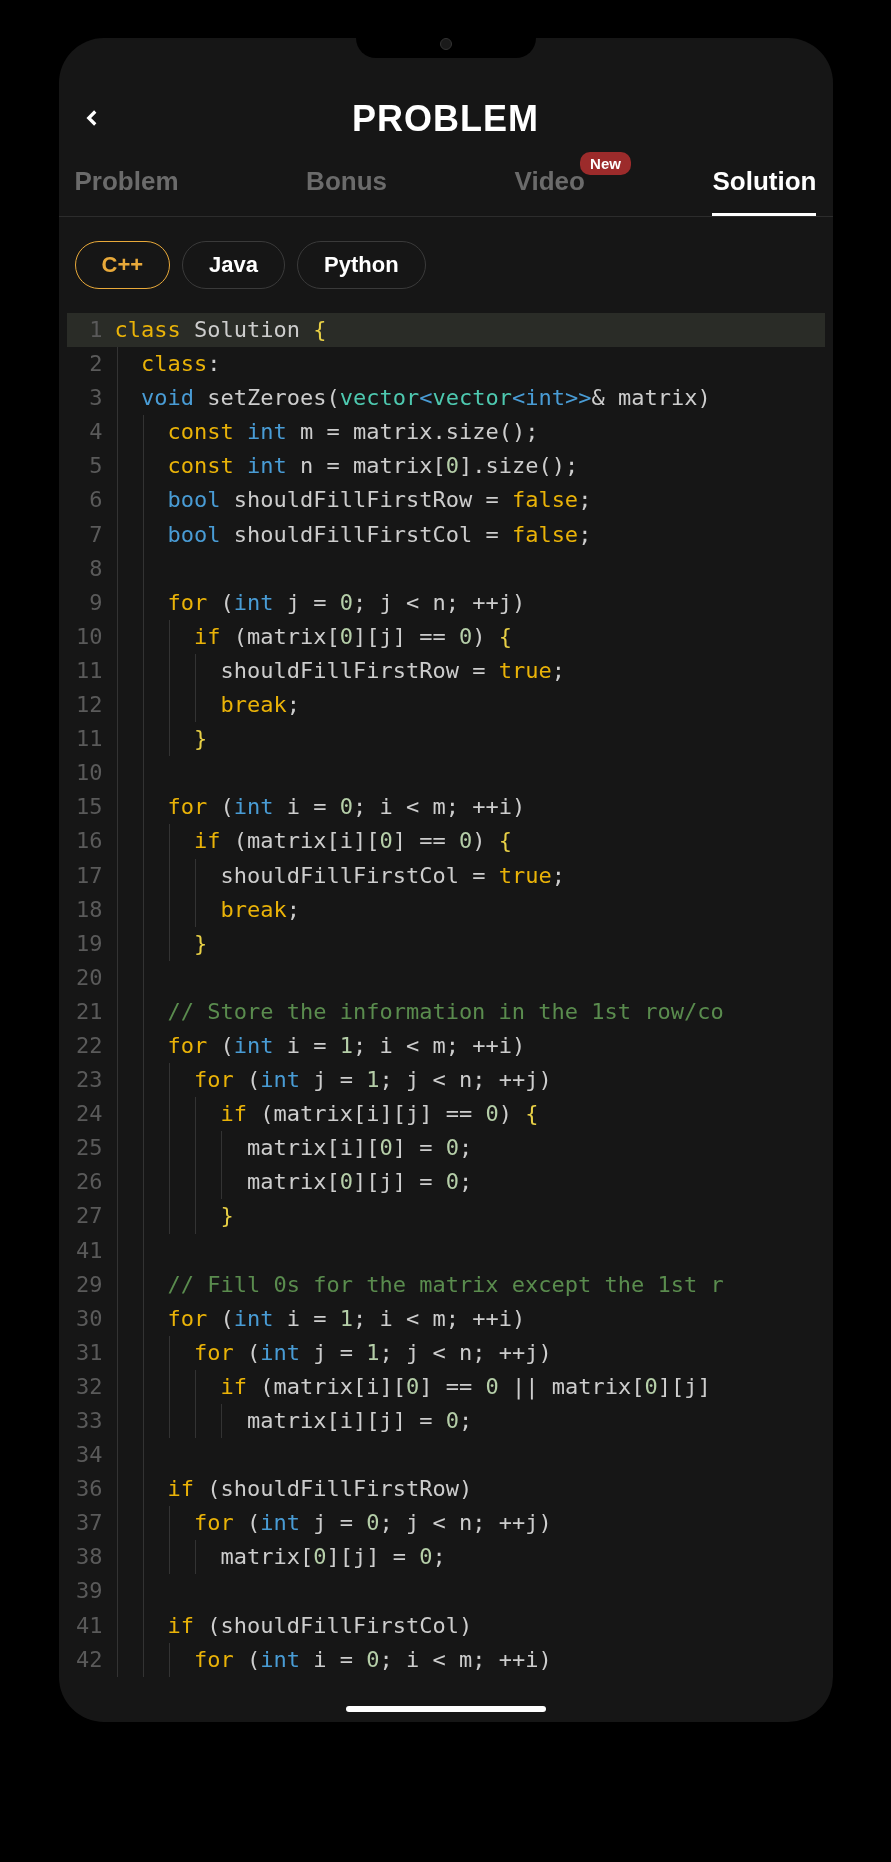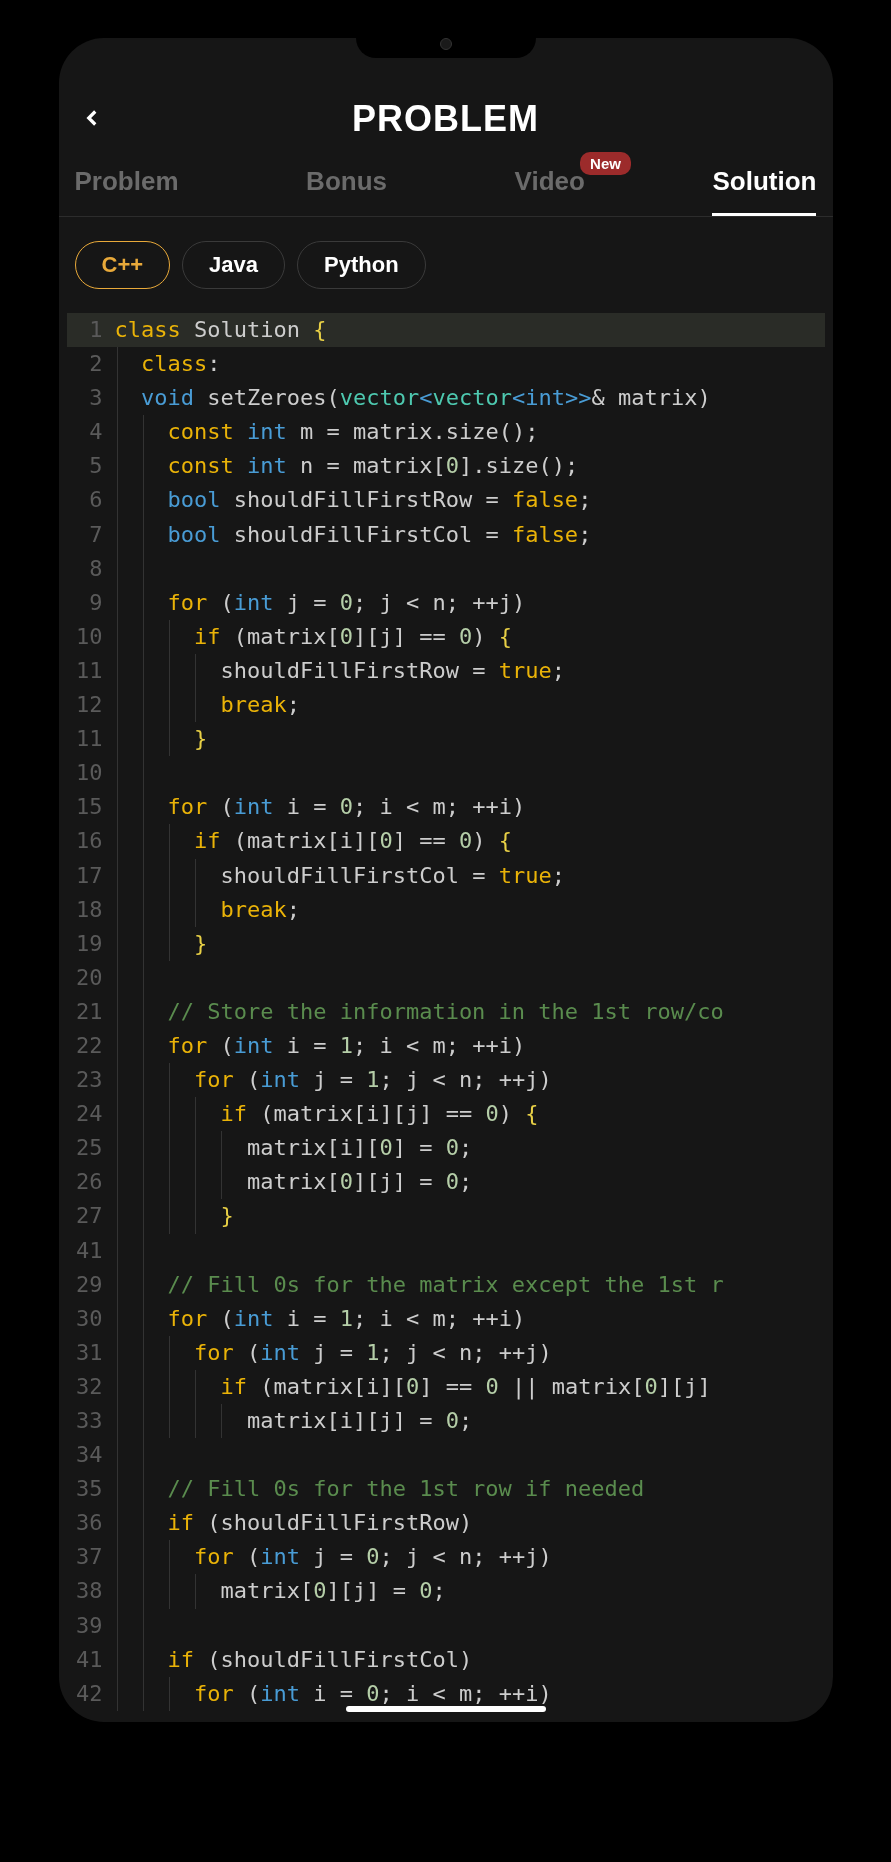--- a/index.html
+++ b/index.html
@@ -234,21 +234,20 @@
         <div class="code-line"><span class="line-no">25</span><span class="line-content"><span class="guide" style="left: 2px;"></span><span class="guide" style="left: 28px;"></span><span class="guide" style="left: 54px;"></span><span class="guide" style="left: 80px;"></span><span class="guide" style="left: 106px;"></span><span>          </span><span class="tok-ident">matrix</span><span class="tok-plain">[</span><span class="tok-ident">i</span><span class="tok-plain">][</span><span class="tok-num">0</span><span class="tok-plain">] = </span><span class="tok-num">0</span><span class="tok-plain">;</span></span></div>
         <div class="code-line"><span class="line-no">26</span><span class="line-content"><span class="guide" style="left: 2px;"></span><span class="guide" style="left: 28px;"></span><span class="guide" style="left: 54px;"></span><span class="guide" style="left: 80px;"></span><span class="guide" style="left: 106px;"></span><span>          </span><span class="tok-ident">matrix</span><span class="tok-plain">[</span><span class="tok-num">0</span><span class="tok-plain">][</span><span class="tok-ident">j</span><span class="tok-plain">] = </span><span class="tok-num">0</span><span class="tok-plain">;</span></span></div>
         <div class="code-line"><span class="line-no">27</span><span class="line-content"><span class="guide" style="left: 2px;"></span><span class="guide" style="left: 28px;"></span><span class="guide" style="left: 54px;"></span><span class="guide" style="left: 80px;"></span><span>        </span><span class="tok-punct">}</span></span></div>
         <div class="code-line"><span class="line-no">41</span><span class="line-content"><span class="guide" style="left: 2px;"></span><span class="guide" style="left: 28px;"></span><span>    </span></span></div>
         <div class="code-line"><span class="line-no">29</span><span class="line-content"><span class="guide" style="left: 2px;"></span><span class="guide" style="left: 28px;"></span><span>    </span><span class="tok-comment">// Fill 0s for the matrix except the 1st r</span></span></div>
         <div class="code-line"><span class="line-no">30</span><span class="line-content"><span class="guide" style="left: 2px;"></span><span class="guide" style="left: 28px;"></span><span>    </span><span class="tok-kw">for</span><span class="tok-plain"> (</span><span class="tok-type">int</span><span class="tok-plain"> </span><span class="tok-ident">i</span><span class="tok-plain"> = </span><span class="tok-num">1</span><span class="tok-plain">; </span><span class="tok-ident">i</span><span class="tok-plain"> &lt; </span><span class="tok-ident">m</span><span class="tok-plain">; ++</span><span class="tok-ident">i</span><span class="tok-plain">)</span></span></div>
         <div class="code-line"><span class="line-no">31</span><span class="line-content"><span class="guide" style="left: 2px;"></span><span class="guide" style="left: 28px;"></span><span class="guide" style="left: 54px;"></span><span>      </span><span class="tok-kw">for</span><span class="tok-plain"> (</span><span class="tok-type">int</span><span class="tok-plain"> </span><span class="tok-ident">j</span><span class="tok-plain"> = </span><span class="tok-num">1</span><span class="tok-plain">; </span><span class="tok-ident">j</span><span class="tok-plain"> &lt; </span><span class="tok-ident">n</span><span class="tok-plain">; ++</span><span class="tok-ident">j</span><span class="tok-plain">)</span></span></div>
         <div class="code-line"><span class="line-no">32</span><span class="line-content"><span class="guide" style="left: 2px;"></span><span class="guide" style="left: 28px;"></span><span class="guide" style="left: 54px;"></span><span class="guide" style="left: 80px;"></span><span>        </span><span class="tok-kw">if</span><span class="tok-plain"> (</span><span class="tok-ident">matrix</span><span class="tok-plain">[</span><span class="tok-ident">i</span><span class="tok-plain">][</span><span class="tok-num">0</span><span class="tok-plain">] == </span><span class="tok-num">0</span><span class="tok-plain"> || </span><span class="tok-ident">matrix</span><span class="tok-plain">[</span><span class="tok-num">0</span><span class="tok-plain">][</span><span class="tok-ident">j</span><span class="tok-plain">] </span></span></div>
         <div class="code-line"><span class="line-no">33</span><span class="line-content"><span class="guide" style="left: 2px;"></span><span class="guide" style="left: 28px;"></span><span class="guide" style="left: 54px;"></span><span class="guide" style="left: 80px;"></span><span class="guide" style="left: 106px;"></span><span>          </span><span class="tok-ident">matrix</span><span class="tok-plain">[</span><span class="tok-ident">i</span><span class="tok-plain">][</span><span class="tok-ident">j</span><span class="tok-plain">] = </span><span class="tok-num">0</span><span class="tok-plain">;</span></span></div>
         <div class="code-line"><span class="line-no">34</span><span class="line-content"><span class="guide" style="left: 2px;"></span><span class="guide" style="left: 28px;"></span><span>    </span></span></div>
-        <div class="code-line"><span class="line-no">35</span><span class="line-content"><span class="guide" style="left: 2px;"></span><span class="guide" style="left: 28px;"></span><span>    </span><span class="tok-comment">// Fill 0s for the 1st row if needed</span></span></div>
         <div class="code-line"><span class="line-no">36</span><span class="line-content"><span class="guide" style="left: 2px;"></span><span class="guide" style="left: 28px;"></span><span>    </span><span class="tok-kw">if</span><span class="tok-plain"> (</span><span class="tok-ident">shouldFillFirstRow</span><span class="tok-plain">)</span></span></div>
         <div class="code-line"><span class="line-no">37</span><span class="line-content"><span class="guide" style="left: 2px;"></span><span class="guide" style="left: 28px;"></span><span class="guide" style="left: 54px;"></span><span>      </span><span class="tok-kw">for</span><span class="tok-plain"> (</span><span class="tok-type">int</span><span class="tok-plain"> </span><span class="tok-ident">j</span><span class="tok-plain"> = </span><span class="tok-num">0</span><span class="tok-plain">; </span><span class="tok-ident">j</span><span class="tok-plain"> &lt; </span><span class="tok-ident">n</span><span class="tok-plain">; ++</span><span class="tok-ident">j</span><span class="tok-plain">)</span></span></div>
         <div class="code-line"><span class="line-no">38</span><span class="line-content"><span class="guide" style="left: 2px;"></span><span class="guide" style="left: 28px;"></span><span class="guide" style="left: 54px;"></span><span class="guide" style="left: 80px;"></span><span>        </span><span class="tok-ident">matrix</span><span class="tok-plain">[</span><span class="tok-num">0</span><span class="tok-plain">][</span><span class="tok-ident">j</span><span class="tok-plain">] = </span><span class="tok-num">0</span><span class="tok-plain">;</span></span></div>
         <div class="code-line"><span class="line-no">39</span><span class="line-content"><span class="guide" style="left: 2px;"></span><span class="guide" style="left: 28px;"></span><span>    </span></span></div>
         <div class="code-line"><span class="line-no">41</span><span class="line-content"><span class="guide" style="left: 2px;"></span><span class="guide" style="left: 28px;"></span><span>    </span><span class="tok-kw">if</span><span class="tok-plain"> (</span><span class="tok-ident">shouldFillFirstCol</span><span class="tok-plain">)</span></span></div>
         <div class="code-line"><span class="line-no">42</span><span class="line-content"><span class="guide" style="left: 2px;"></span><span class="guide" style="left: 28px;"></span><span class="guide" style="left: 54px;"></span><span>      </span><span class="tok-kw">for</span><span class="tok-plain"> (</span><span class="tok-type">int</span><span class="tok-plain"> </span><span class="tok-ident">i</span><span class="tok-plain"> = </span><span class="tok-num">0</span><span class="tok-plain">; </span><span class="tok-ident">i</span><span class="tok-plain"> &lt; </span><span class="tok-ident">m</span><span class="tok-plain">; ++</span><span class="tok-ident">i</span><span class="tok-plain">)</span></span></div>
       </div>
 
     <div class="home-indicator"></div>
   </div>

